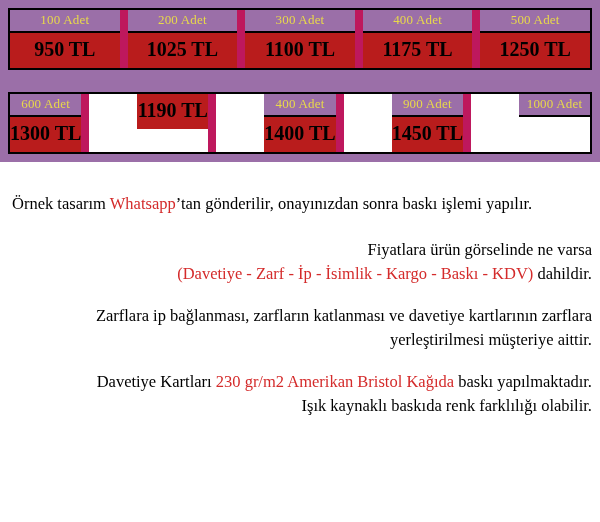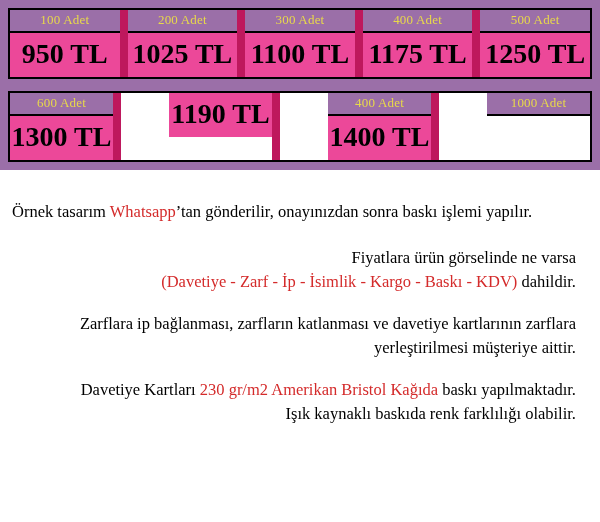--- a/index.html
+++ b/index.html
@@ -23,21 +23,21 @@
   }
 
   .price-row {
     display: flex;
     width: 100%;
     box-sizing: border-box;
     border: 2px solid #000000;
     background: #ffffff;
   }
   .price-row + .price-row {
-    margin-top: 12px;
+    margin-top: 22px;
     gap: 48px;
   }
 
   .price-cell {
     flex: 1 1 0;
     box-sizing: border-box;
     border-right: 8px solid #be185d;
     display: flex;
     flex-direction: column;
     align-items: stretch;
@@ -51,32 +51,32 @@
     color: #e8d94a;
     font-family: "Liberation Serif", serif;
     font-size: 13px;
     text-align: center;
     padding: 2px 0 3px 0;
     border-bottom: 2px solid #000000;
     letter-spacing: 0.2px;
   }
 
   .price {
-    background: #ec4899;
+    background: #b91c1c;
     color: #000000;
     font-family: "Liberation Serif", serif;
     font-weight: bold;
-    font-size: 28px;
+    font-size: 20px;
     text-align: center;
     padding: 5px 0 7px 0;
     white-space: nowrap;
   }
 
   .notes {
-    padding: 30px 24px 0 8px;
+    padding: 30px 8px 0 8px;
     box-sizing: border-box;
     width: 600px;
   }
 
   .note {
     text-align: right;
     font-size: 16.5px;
     line-height: 1.45;
     margin-bottom: 18px;
   }
@@ -130,20 +130,24 @@
       <div class="price">1300 TL</div>
     </div>
     <div class="price-cell">
       <div class="price">1190 TL</div>
     </div>
     <div class="price-cell">
       <div class="qty">400 Adet</div>
       <div class="price">1400 TL</div>
     </div>
     <div class="price-cell">
+      <div class="qty">900 Adet</div>
+      <div class="price">1450 TL</div>
+    </div>
+    <div class="price-cell">
       <div class="qty">1000 Adet</div>
     </div>
   </div>
 
 </div>
 
 <div class="notes">
 
   <div class="note first">
     <span>Örnek tasarım </span><span class="red">Whatsapp</span><span>’tan gönderilir, onayınızdan sonra baskı işlemi yapılır.</span>

